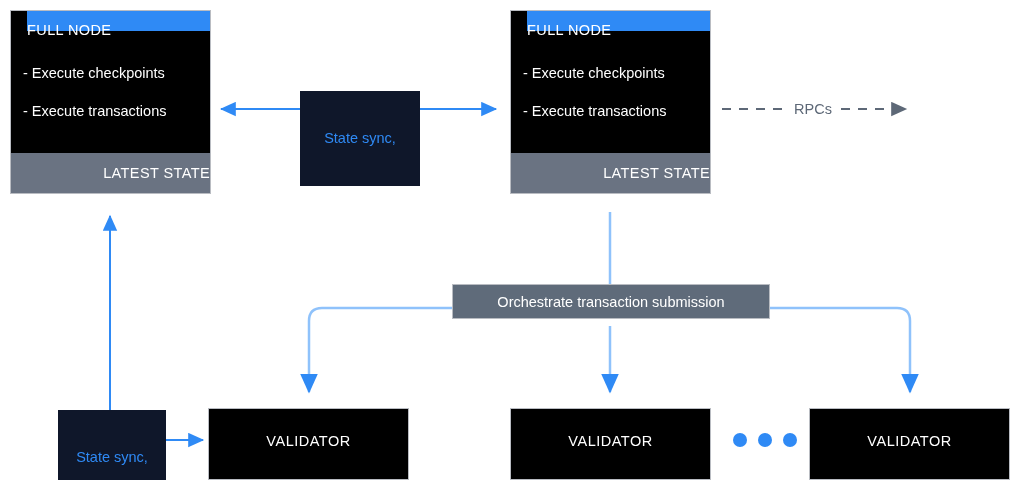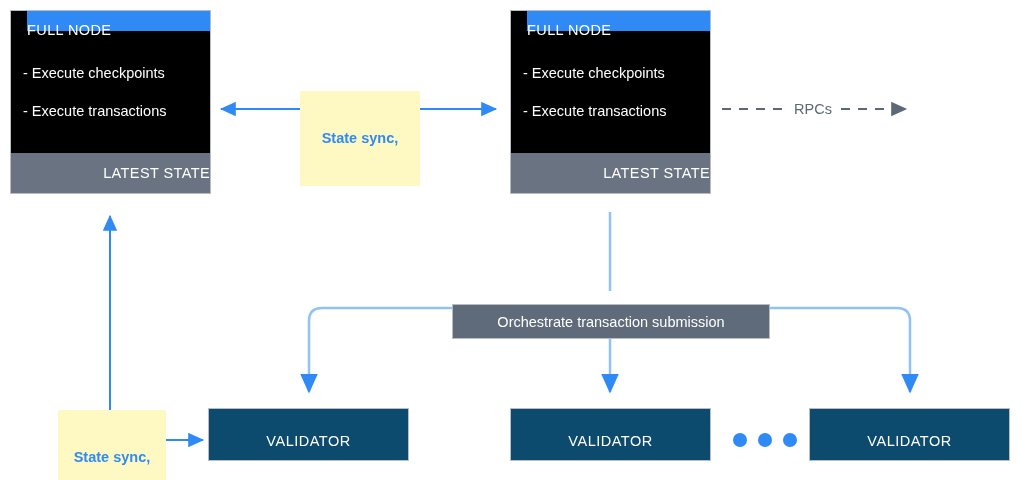--- a/index.html
+++ b/index.html
@@ -63,39 +63,39 @@
     text-align: right;
     color: #ffffff;
     font-size: 14.5px;
     letter-spacing: 0.4px;
   }
 
   
   .orchestrate {
     position: absolute;
     left: 452px;
-    top: 304px;
+    top: 284px;
     width: 318px;
     height: 35px;
     line-height: 35px;
     text-align: center;
     color: #ffffff;
     font-size: 14.5px;
     border: 1px solid #b9bcc2;
     box-sizing: border-box;
   }
 
   
   .validator {
     position: absolute;
     width: 201px;
-    height: 53px;
+    height: 72px;
     line-height: 64px;
     text-align: center;
-    background: #0c4a6e;
+    background: #000000;
     color: #ffffff;
     font-size: 14.5px;
     letter-spacing: 0.5px;
     border: 1px solid #b9bcc2;
     box-sizing: border-box;
   }
 
   
   .edge-label {
     position: absolute;
@@ -104,22 +104,21 @@
     line-height: 19px;
     color: #2f8af5;
     white-space: pre;
   }
   .edge-label.gray {
     color: #5d6877;
     background: #ffffff;
     padding: 0 2px;
   }
   .label-bg {
-    background: #fef9c3;
-    font-weight: bold;
+    background: #0f172a;
   }
 
   
   .dots {
     position: absolute;
     left: 733px;
     top: 433px;
     display: flex;
     gap: 11px;
   }

